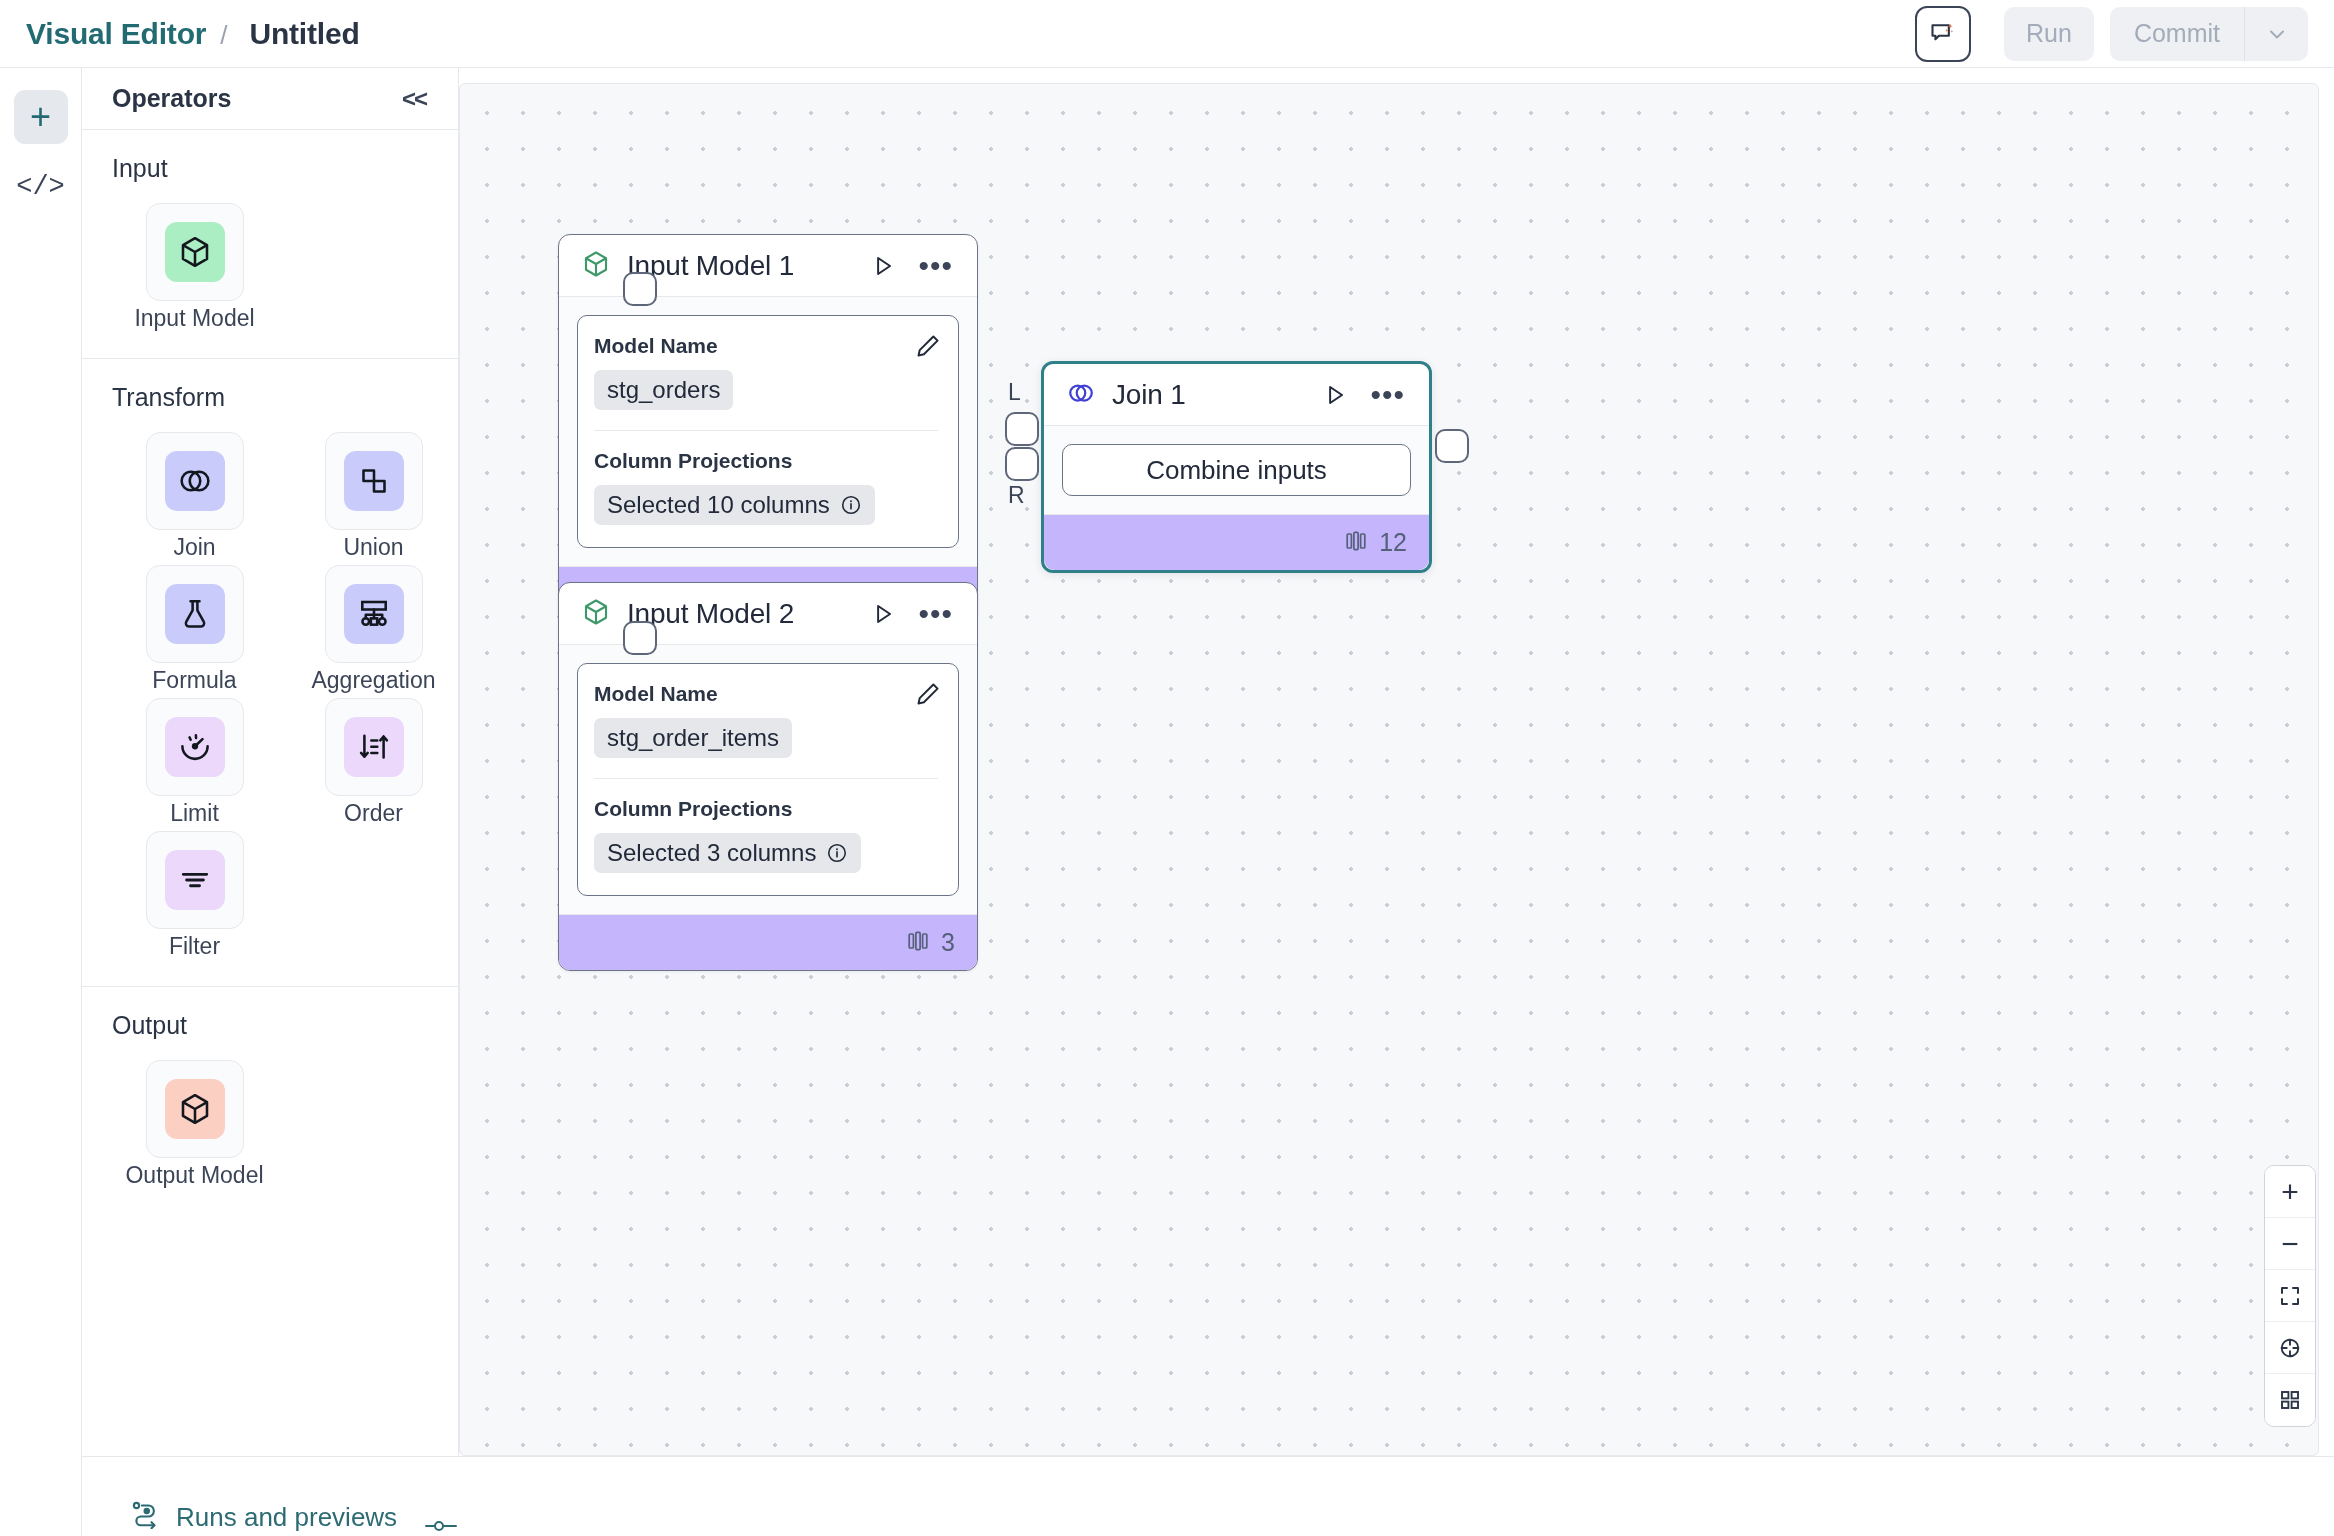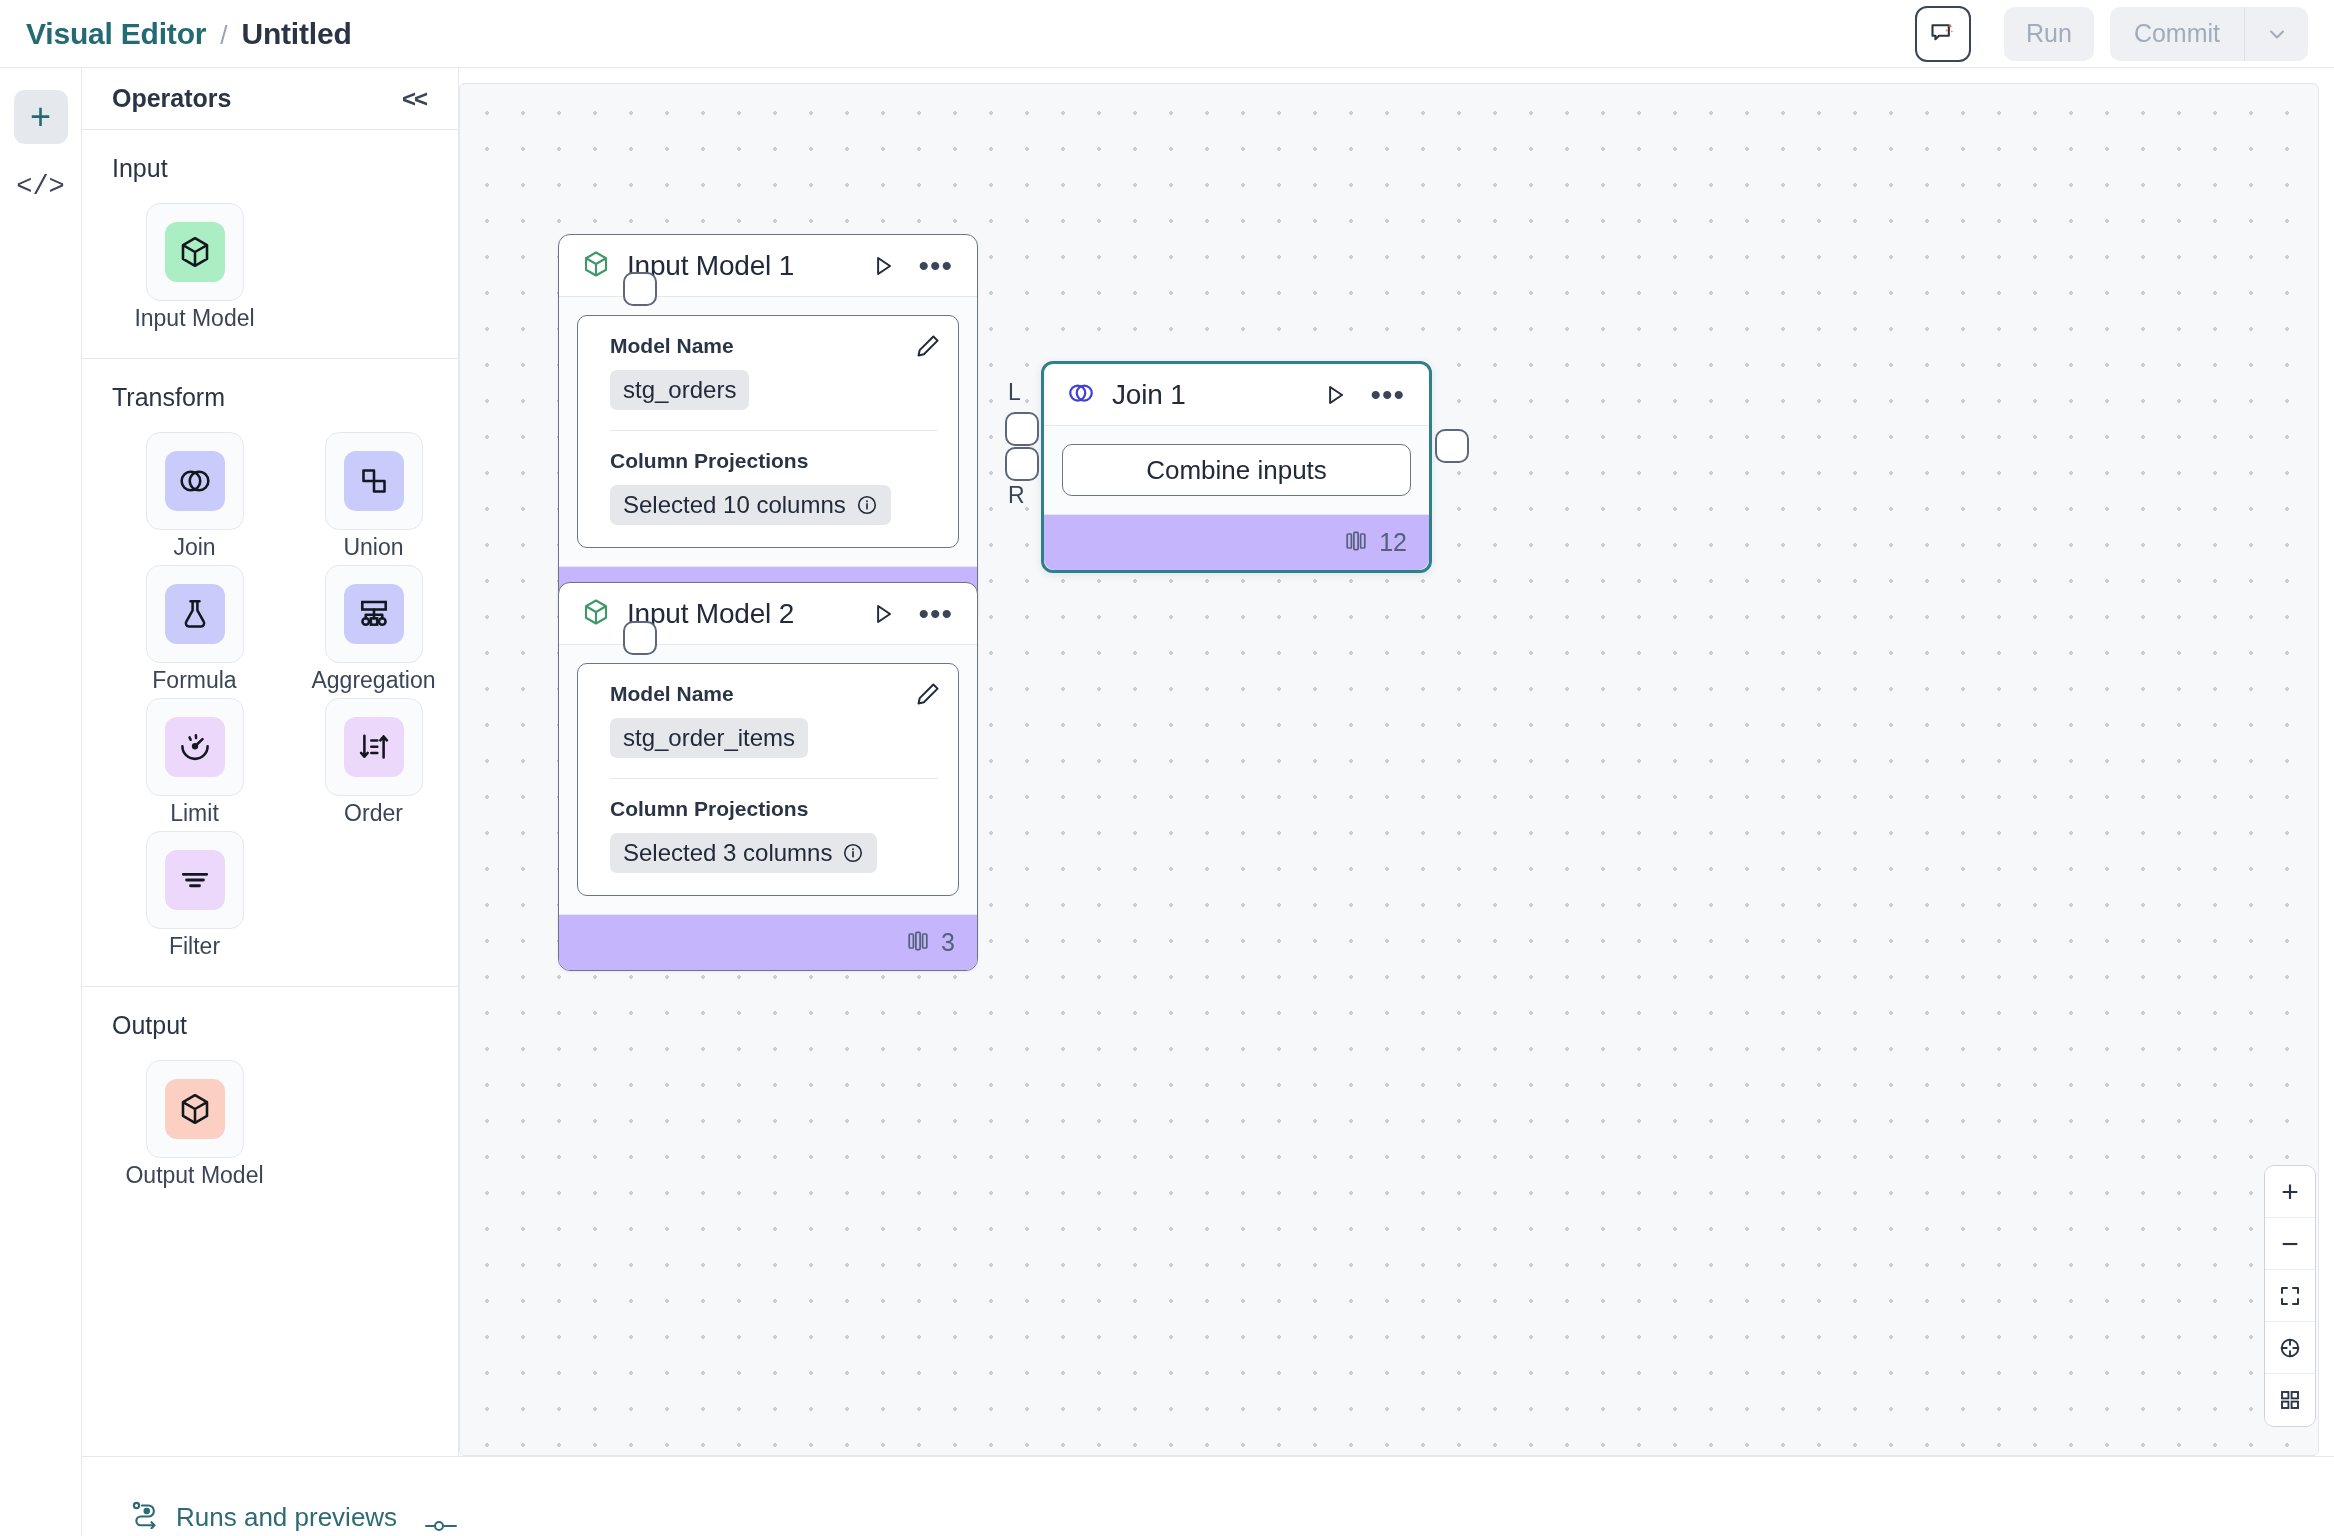--- a/index.html
+++ b/index.html
@@ -14,21 +14,21 @@
   
   .topbar {
     position: absolute; left: 0; top: 0; width: 2334px; height: 68px;
     background: #ffffff;
     border-bottom: 1px solid #e6e8ec;
     display: flex; align-items: center;
   }
   .breadcrumb { display: flex; align-items: baseline; gap: 14px; padding-left: 26px; }
   .bc-root { font-size: 30px; font-weight: 700; color: #236b73; letter-spacing: -0.2px; }
   .bc-sep { font-size: 26px; color: #9aa2b1; font-weight: 400; }
-  .bc-leaf { font-size: 30px; font-weight: 700; color: #2b3445; letter-spacing: -0.2px; }
+  .bc-leaf { font-size: 30px; font-weight: 700; color: #2b3445; letter-spacing: -0.2px; margin-left: 8px; }
   .topbar-right { margin-left: auto; display: flex; align-items: center; gap: 16px; padding-right: 26px; }
 
   .ai-btn {
     width: 56px; height: 56px; border-radius: 12px;
     border: 2px solid #3c4557; background: #fff;
     display: flex; align-items: center; justify-content: center;
     cursor: pointer;
   }
   .btn-run {
     height: 54px; min-width: 84px; padding: 0 22px;
@@ -135,21 +135,21 @@
     padding: 0 22px 0 22px; border-bottom: 1px solid #e6e8ec;
   }
   .node-title { font-size: 28px; color: #22293a; font-weight: 400; letter-spacing: -0.2px; }
   .node-actions { margin-left: auto; display: flex; align-items: center; gap: 18px; }
   .icon-btn { background: none; border: none; cursor: pointer; display: flex; align-items: center; justify-content: center; padding: 2px; }
   .dots { font-size: 30px; color: #3c4557; line-height: 0.6; letter-spacing: 1px; }
 
   .node-body { padding: 18px; background: #fafbfc; }
   .config-card {
     border: 1.5px solid #6b7585; border-radius: 10px; background: #ffffff;
-    padding: 18px 20px 22px 32px; position: relative;
+    padding: 18px 20px 22px 16px; position: relative;
   }
   .field-label { font-size: 21px; font-weight: 700; color: #2b3445; margin-bottom: 12px; }
   .chip {
     display: inline-flex; align-items: center; gap: 10px;
     background: #e5e7ea; border-radius: 7px; padding: 6px 13px;
     font-size: 24px; color: #22293a;
   }
   .card-edit { position: absolute; right: 16px; top: 16px; background: none; border: none; cursor: pointer; }
   .card-divider { height: 1px; background: #e6e8ec; margin: 20px 0 18px 0; }
 

